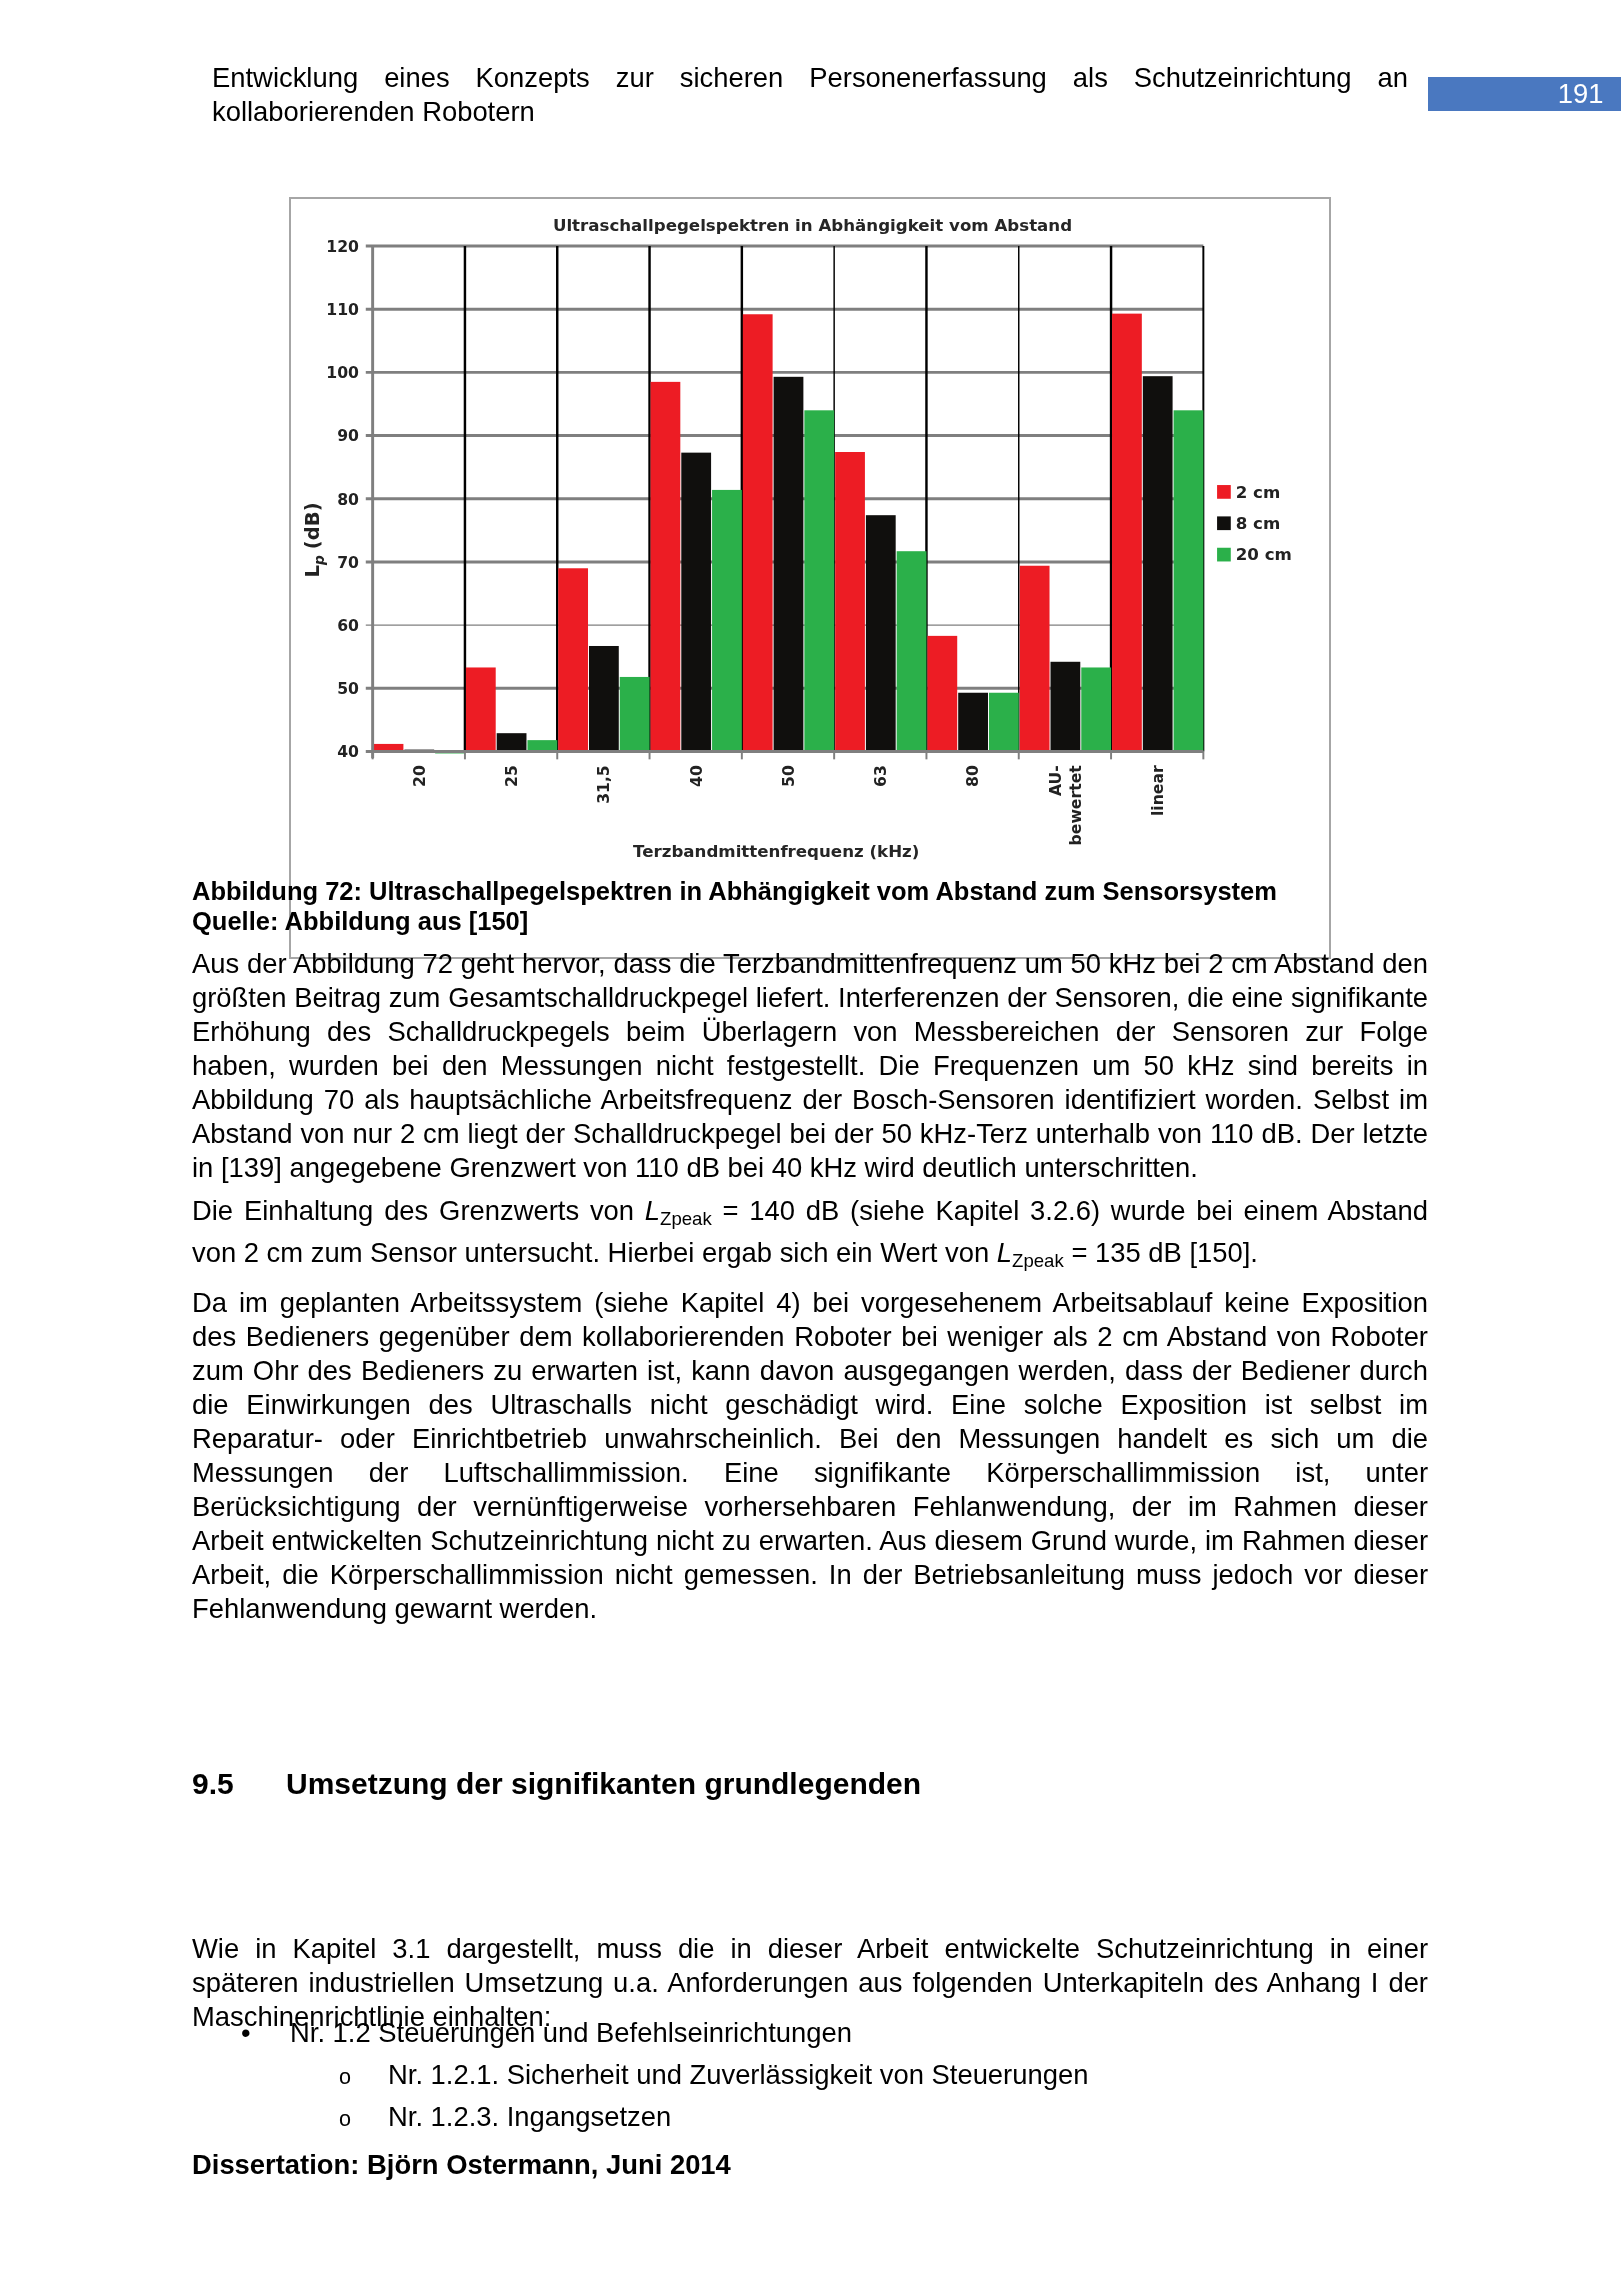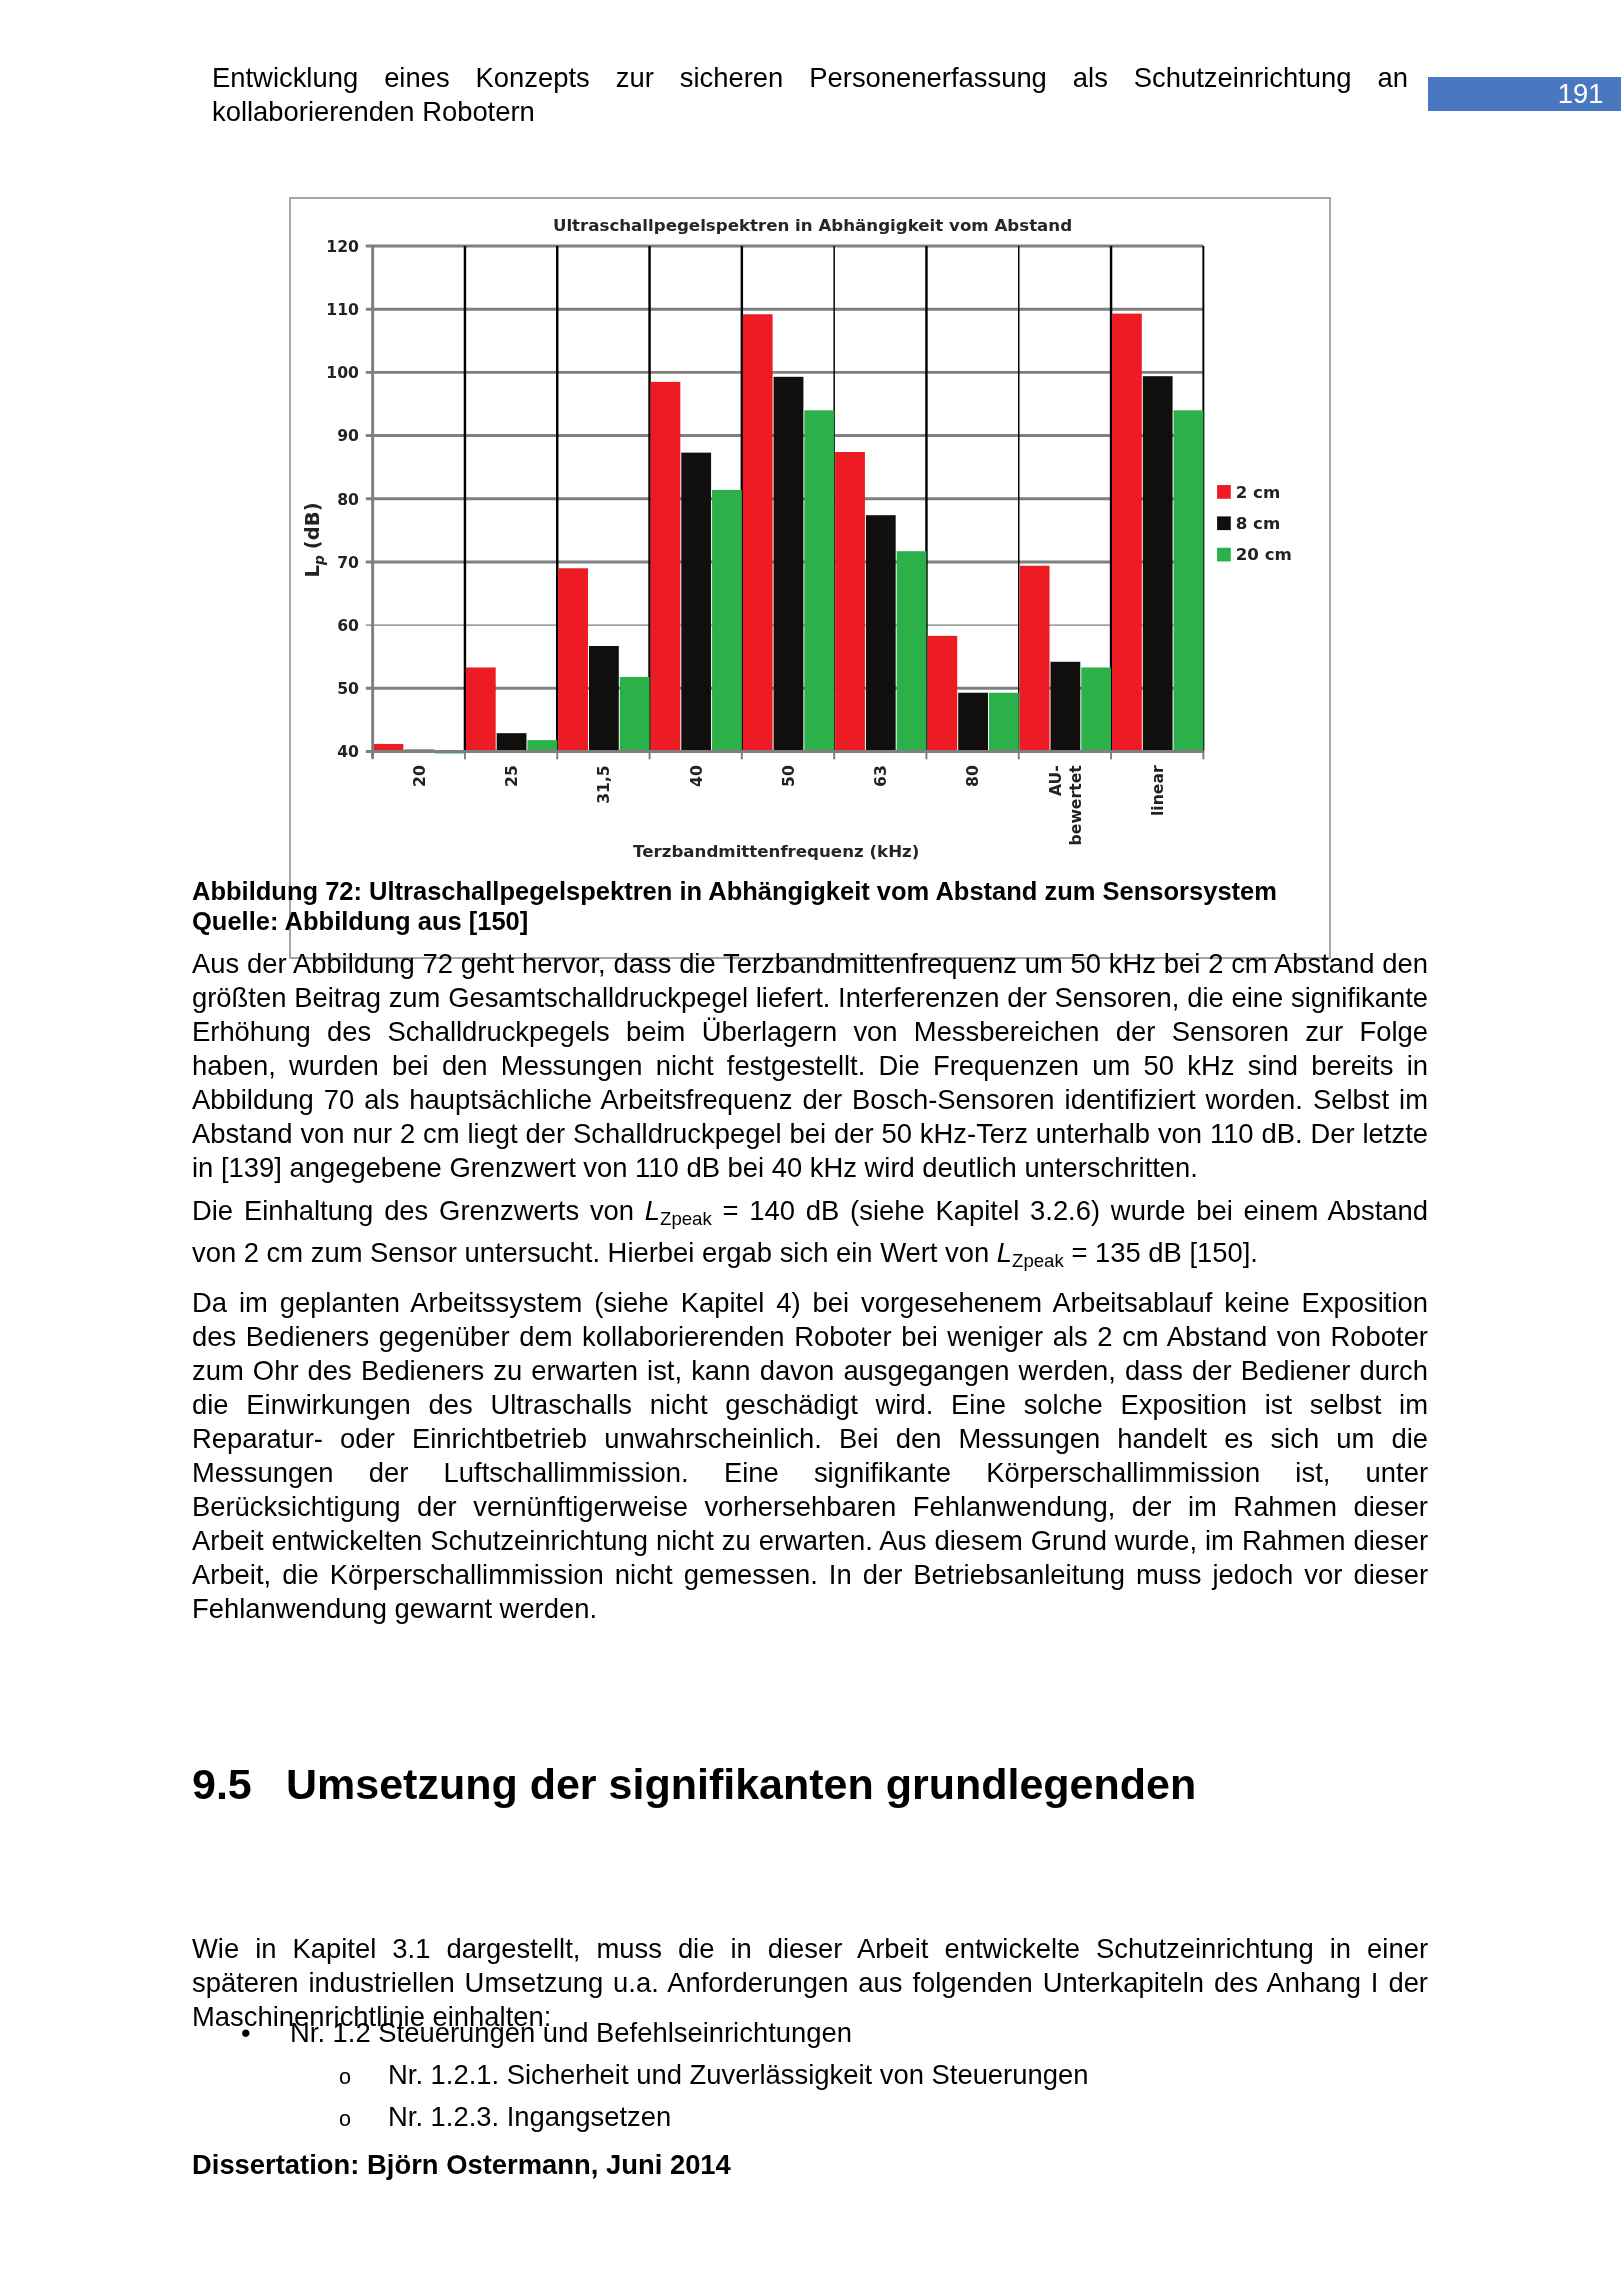--- a/index.html
+++ b/index.html
@@ -11,21 +11,21 @@
   .pgnum { position:absolute; left:1428px; top:77px; width:193px; height:34px; background:#4a78c0;
            color:#fff; font-size:27.4px; line-height:34px; text-align:right; box-sizing:border-box; padding-right:17.6px; }
   .chart-frame { position:absolute; left:289px; top:197px; width:1042px; height:762px;
                  border:2px solid #a6a6a6; box-sizing:border-box; background:#fff; }
   .chart-frame svg { position:absolute; left:0; top:0; }
   .caption { position:absolute; left:192px; width:1236px; text-align:left; font-weight:bold; font-size:25.5px; line-height:30px; }
   .body-text { position:absolute; left:192px; width:1236px; font-size:27.4px; line-height:34px;
                text-align:justify; }
   .body-text p { margin:0 0 8.8px 0; }
   .sub { font-size:18.6px; vertical-align:-4.9px; font-style:normal; }
-  .heading { position:absolute; left:192px; top:1759px; font-size:43px; font-weight:bold; line-height:50px; }
+  .heading { position:absolute; left:192px; top:1759px; font-size:30px; font-weight:bold; line-height:50px; }
   .heading .num { display:inline-block; width:94px; }
   .heading .ttl { display:inline-block; vertical-align:top; }
   .list { position:absolute; left:192px; width:1236px; font-size:27.4px; line-height:34px; }
   .li1 { position:relative; padding-left:98px; margin-bottom:7.8px; }
   .li1 .b { position:absolute; left:49px; top:0; }
   .li2 { position:relative; padding-left:196px; margin-bottom:7.8px; }
   .li2 .b { position:absolute; left:147px; top:2px; font-size:21.6px; }
   .footer { position:absolute; left:192px; top:2148px; font-size:27.4px; line-height:34px;font-weight:bold; }
 </style>
 </head>

